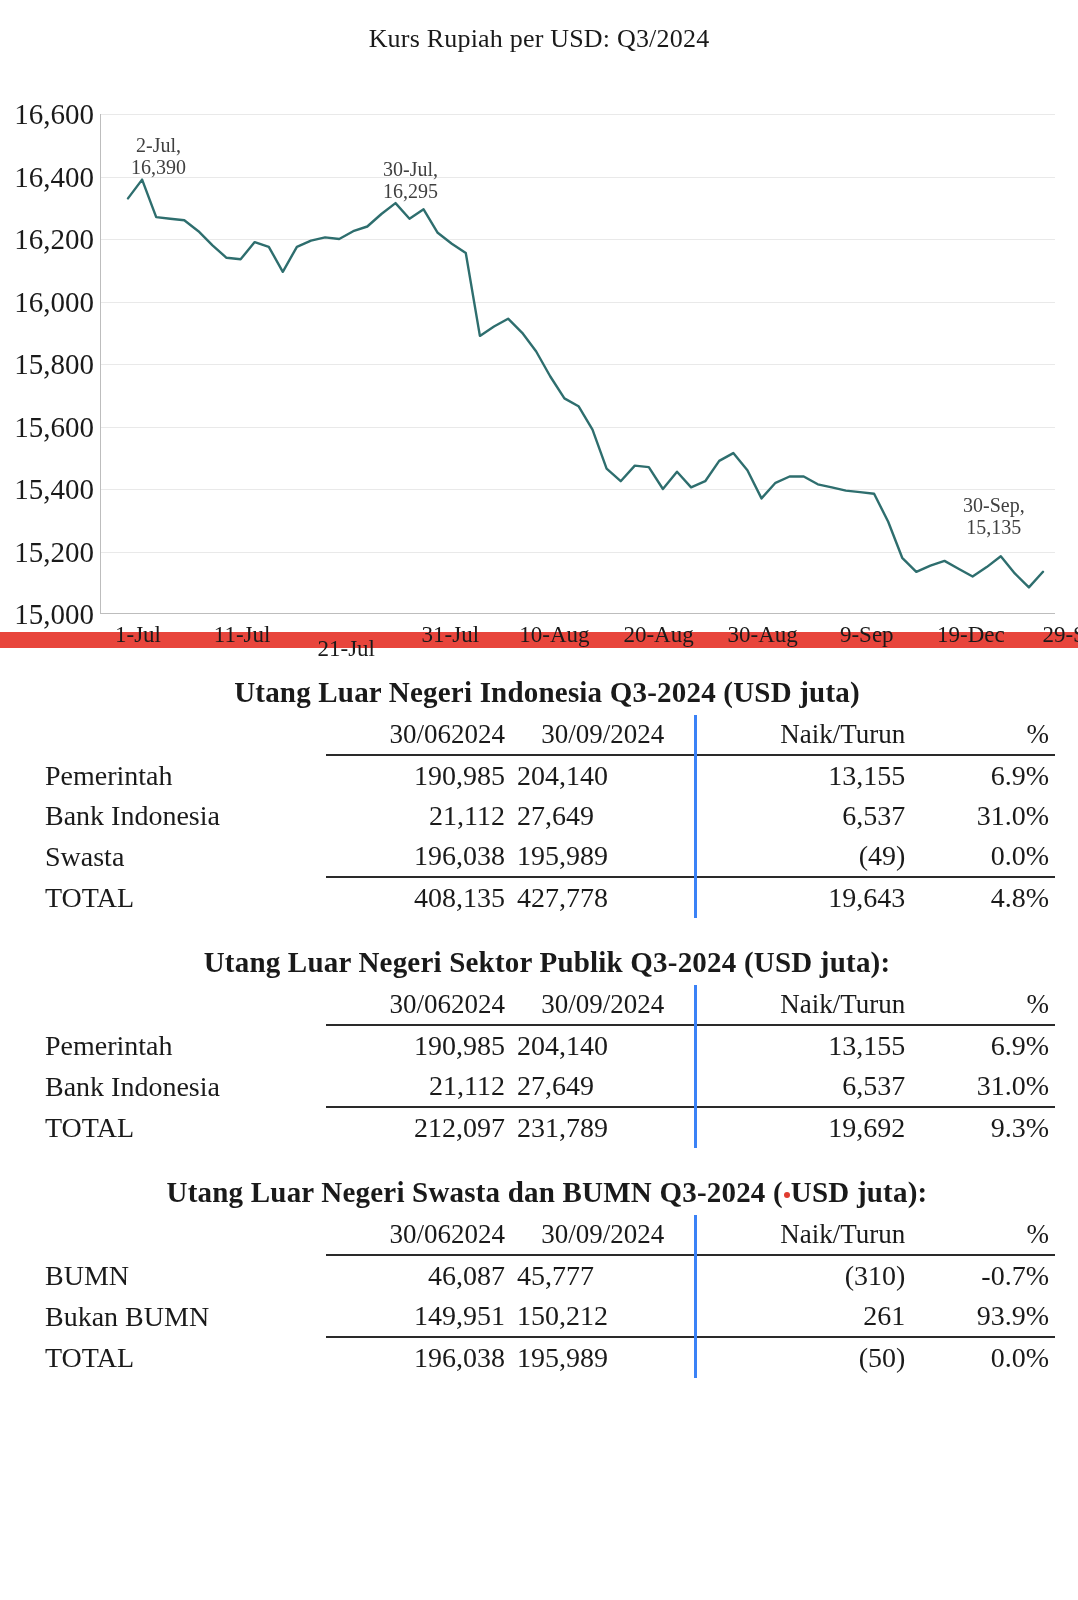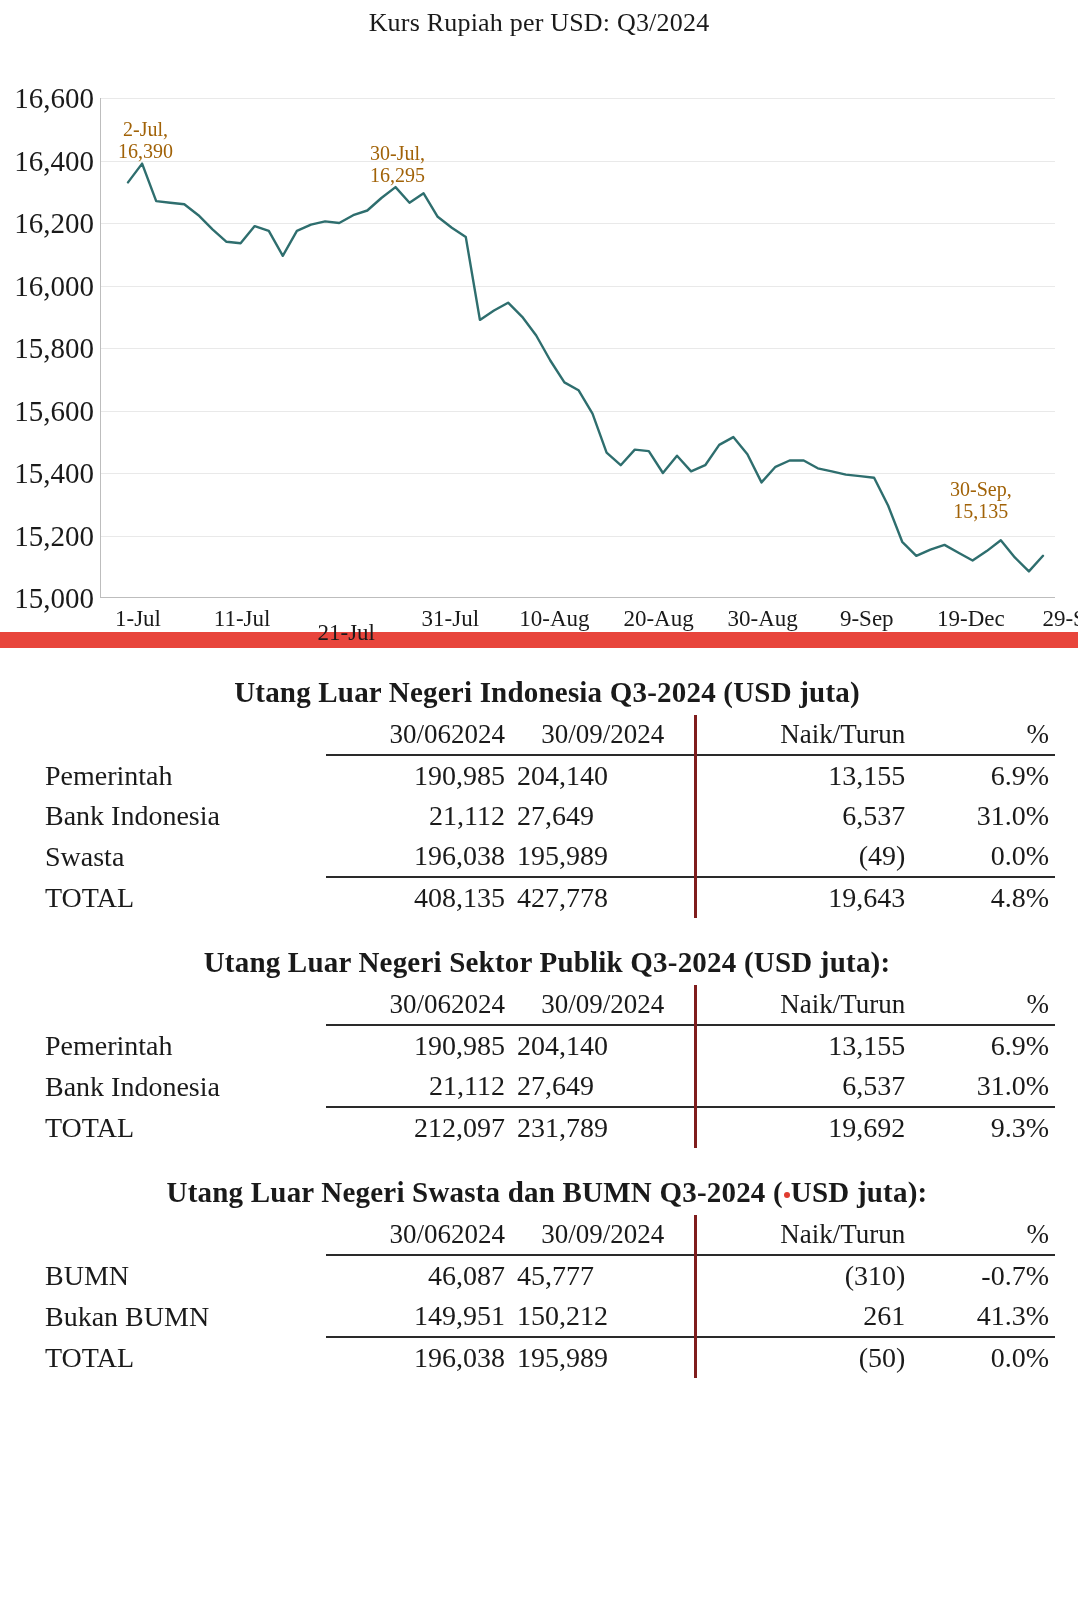--- a/index.html
+++ b/index.html
@@ -23,21 +23,21 @@
   
   .chart-block {
     position: relative;
     width: 1078px;
     height: 632px;
     background: #ffffff;
   }
   .chart-title {
     text-align: center;
     font-size: 26px;
-    padding-top: 8px;
+    padding-top: 24px;
     letter-spacing: 0.2px;
   }
   .chart-area {
     position: relative;
     width: 1078px;
     height: 570px;
   }
   .y-labels {
     position: absolute;
     left: 0;
@@ -91,25 +91,26 @@
     height: 40px;
   }
   .x-label {
     position: absolute;
     transform: translateX(-50%);
     font-size: 23px;
     white-space: nowrap;
   }
   .annot {
     position: absolute;
-    color: #a16207;
+    color: #404040;
     font-size: 20px;
     line-height: 1.12;
     text-align: center;
     white-space: pre;
+    margin-left: 13px;
   }
   .red-bar {
     width: 1078px;
     height: 16px;
     background: #e8453c;
   }
 
   
   .tables {
     padding: 10px 0 18px 16px;
@@ -140,21 +141,21 @@
   .col-num { text-align: right; width: 180px; }
   .col-num2 { width: 180px; padding-right: 14px; }
   .col-chg { text-align: right; width: 210px; padding-left: 22px; }
   .col-pct { text-align: right; width: 140px; }
   .hdr-underline td, .hdr-underline th {
     border-bottom: 2px solid #2a2a2a;
   }
   .sep-top td {
     border-top: 2px solid #2a2a2a;
   }
-  .vline { border-left: 3px solid #7f1d1d; }
+  .vline { border-left: 3px solid #3b82f6; }
   .small-dot {
     display: inline-block;
     width: 6px; height: 6px;
     background: #e03c30;
     border-radius: 50%;
     vertical-align: middle;
     margin: 0 1px;
   }
 </style>
 </head>
@@ -315,21 +316,21 @@
               <td class="col-num">46,087</td>
               <td class="col-num2">45,777</td>
               <td class="col-chg vline">(310)</td>
               <td class="col-pct">-0.7%</td>
             </tr>
             <tr>
               <td class="col-label">Bukan BUMN</td>
               <td class="col-num">149,951</td>
               <td class="col-num2">150,212</td>
               <td class="col-chg vline">261</td>
-              <td class="col-pct">41.3%</td>
+              <td class="col-pct">93.9%</td>
             </tr>
             <tr class="sep-top">
               <td class="col-label" style="border-top: none;">TOTAL</td>
               <td class="col-num">196,038</td>
               <td class="col-num2">195,989</td>
               <td class="col-chg vline">(50)</td>
               <td class="col-pct">0.0%</td>
             </tr>
           </tbody>
         </table>

